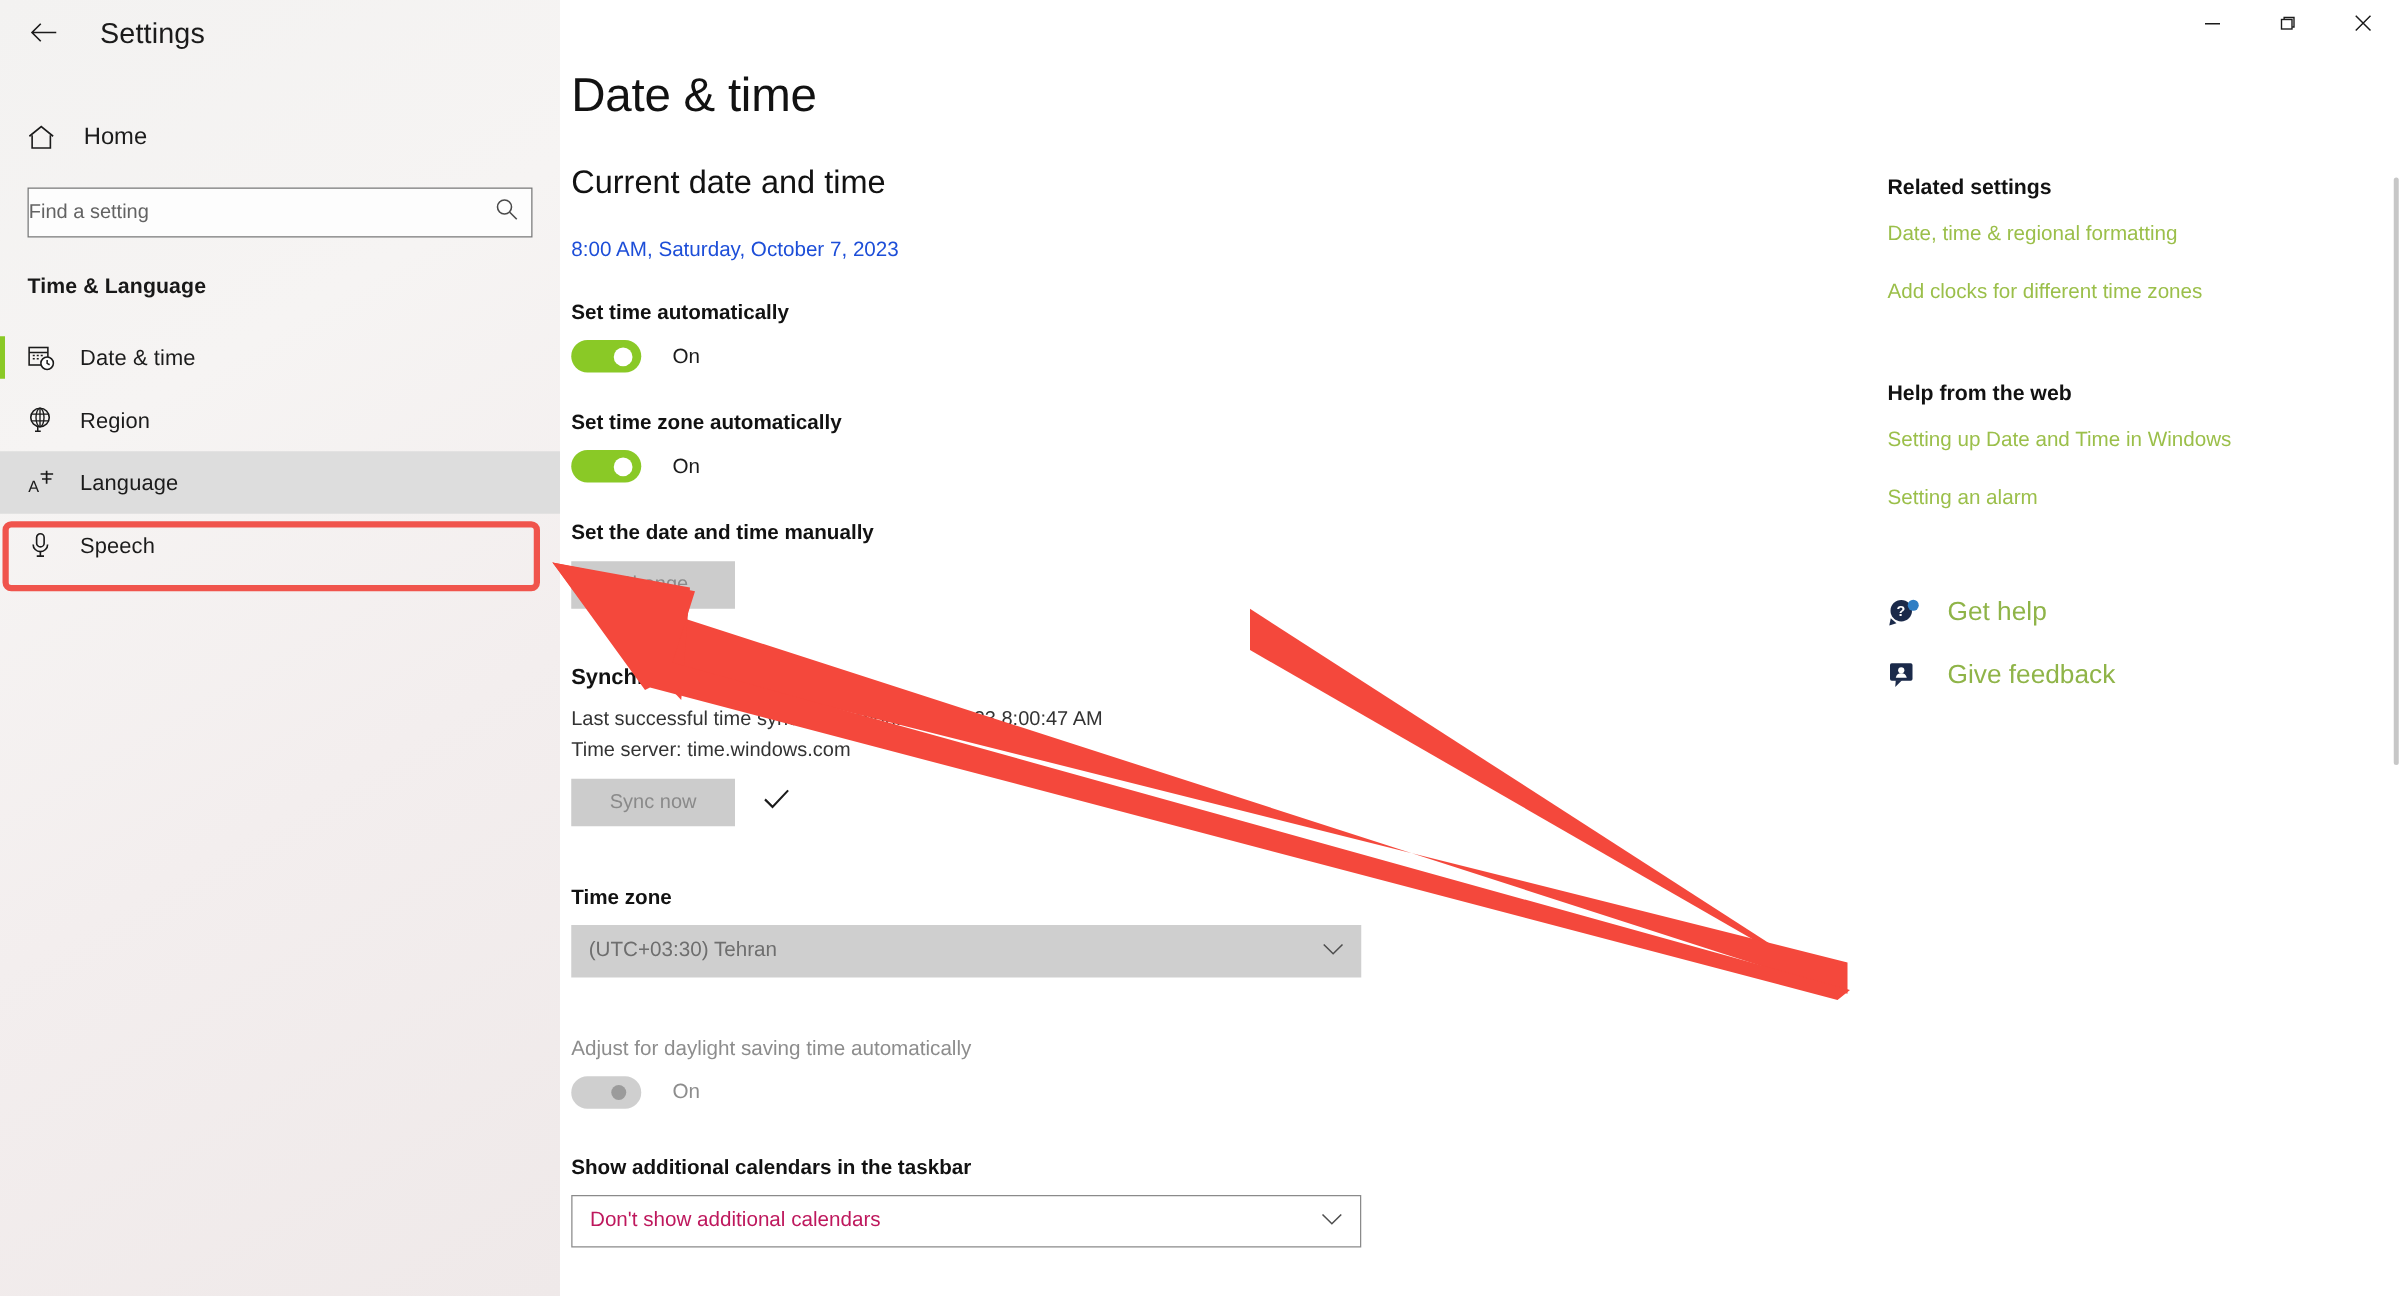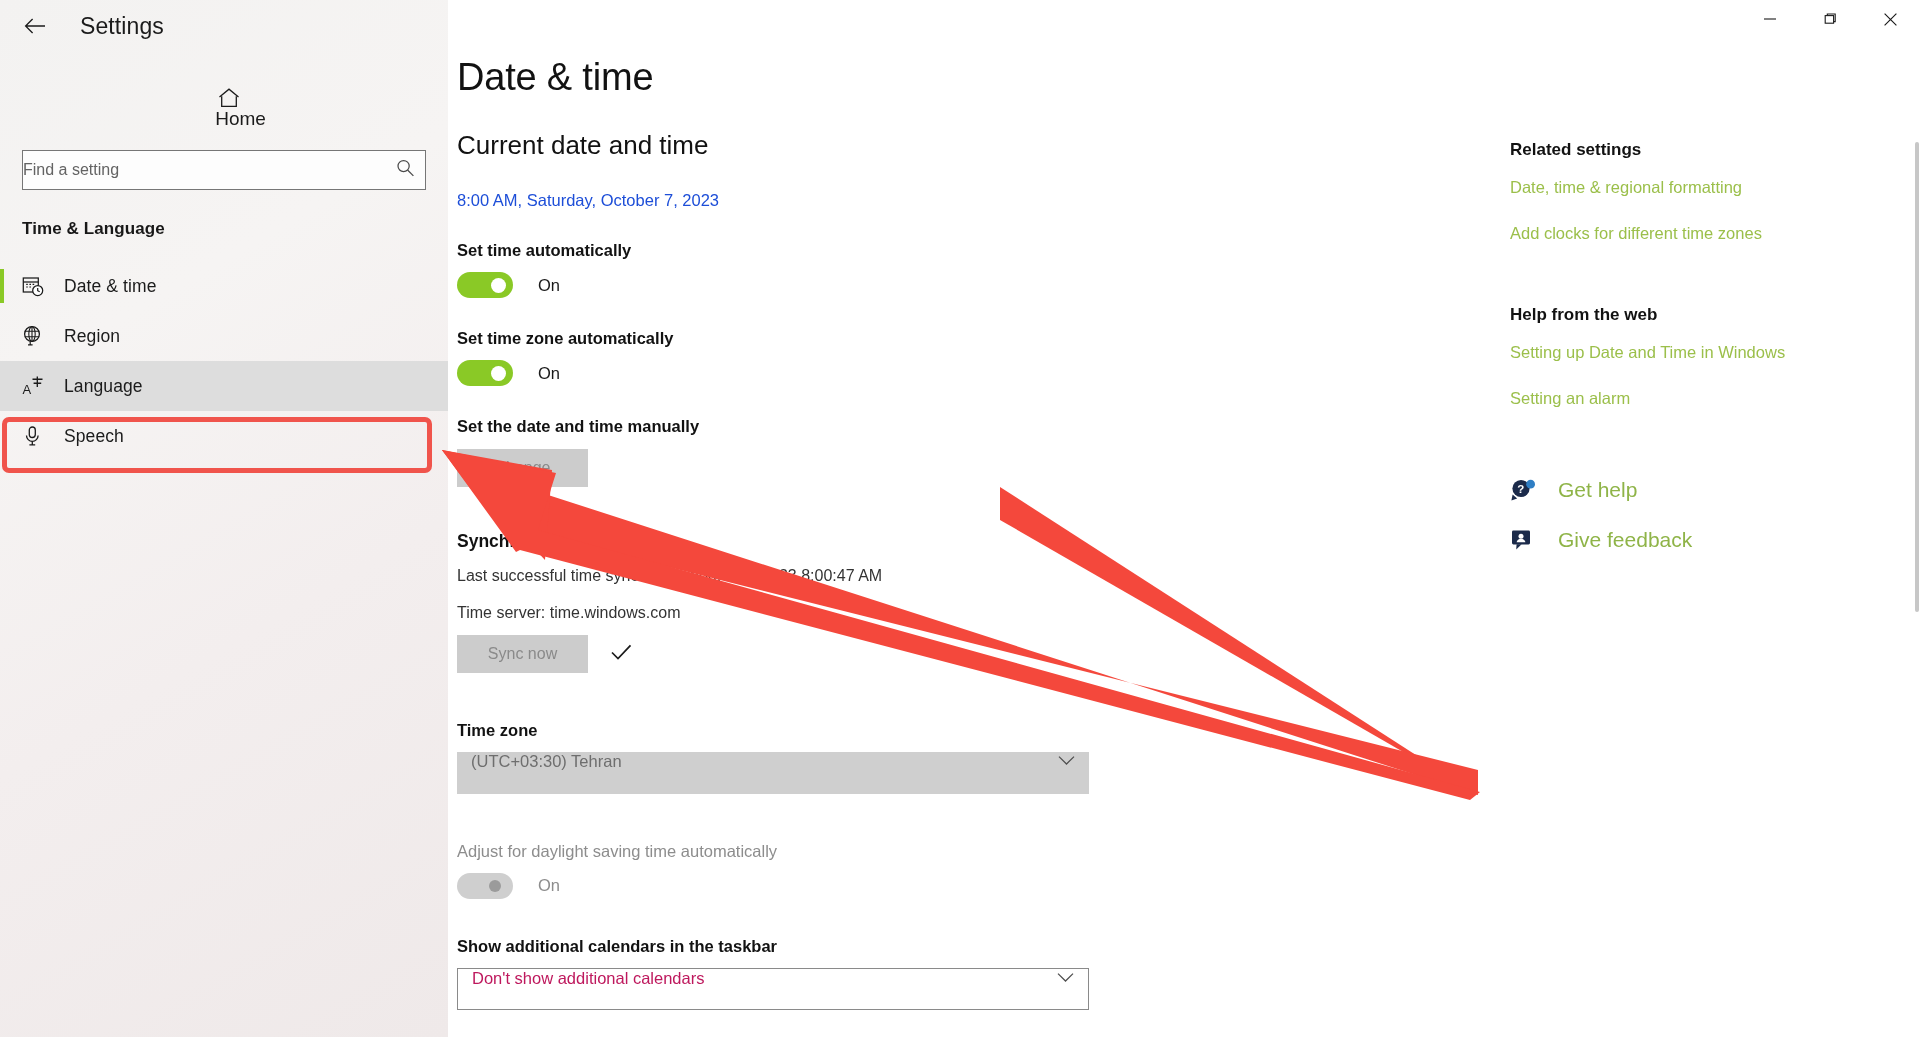--- a/index.html
+++ b/index.html
@@ -42,21 +42,20 @@
     margin-left: 24px;
     letter-spacing: .1px;
   }
   .home-row {
     display: flex;
     align-items: center;
     height: 44px;
     margin-top: 36px;
     padding-left: 22px;
     cursor: pointer;
-    flex-direction: column;
   }
   .home-icon { width: 34px; display:flex; align-items:center; }
   .home-label {
     font-size: 19px;
     color: #1b1b1b;
     margin-left: 11px;
   }
   .search-wrap {
     margin: 18px 0 0 22px;
     width: 404px; height: 40px;
@@ -243,20 +242,21 @@
     margin-top: 9px;
   }
   .check {
     margin-left: 22px;
   }
   .dropdown {
     width: 632px; height: 42px;
     background: #cfcfcf;
     border: none;
     display: flex;
+    align-items: center;
     padding: 0 14px;
     margin-top: 12px;
     justify-content: space-between;
     cursor: default;
   }
   .dropdown .dd-value { font-size: 16.5px; color: #6e6e6e; }
   .dropdown.enabled {
     background: #ffffff;
     border: 1px solid #8a8a8a;
   }
@@ -474,21 +474,21 @@
         <span class="toggle-state">On</span>
       </div>
 
       
       <div class="field-label">Set the date and time manually</div>
       <button class="btn">Change</button>
 
       
       <div class="sub-section-title">Synchronize your clock</div>
       <div class="sync-line">Last successful time synchronization: 10/7/2023 8:00:47 AM</div>
-      <div class="sync-line" style="margin-top:12px">Time server: time.windows.com</div>
+      <div class="sync-line" style="margin-top:0">Time server: time.windows.com</div>
       <div class="sync-row">
         <button class="btn" style="margin-top:0">Sync now</button>
         <span class="check">
           <svg width="23" height="20" viewBox="0 0 23 20">
             <path d="M2 10.5 L8 16.5 L20.5 3.3" stroke="#1b1b1b" stroke-width="1.7" fill="none"></path>
           </svg>
         </span>
       </div>
 
       

